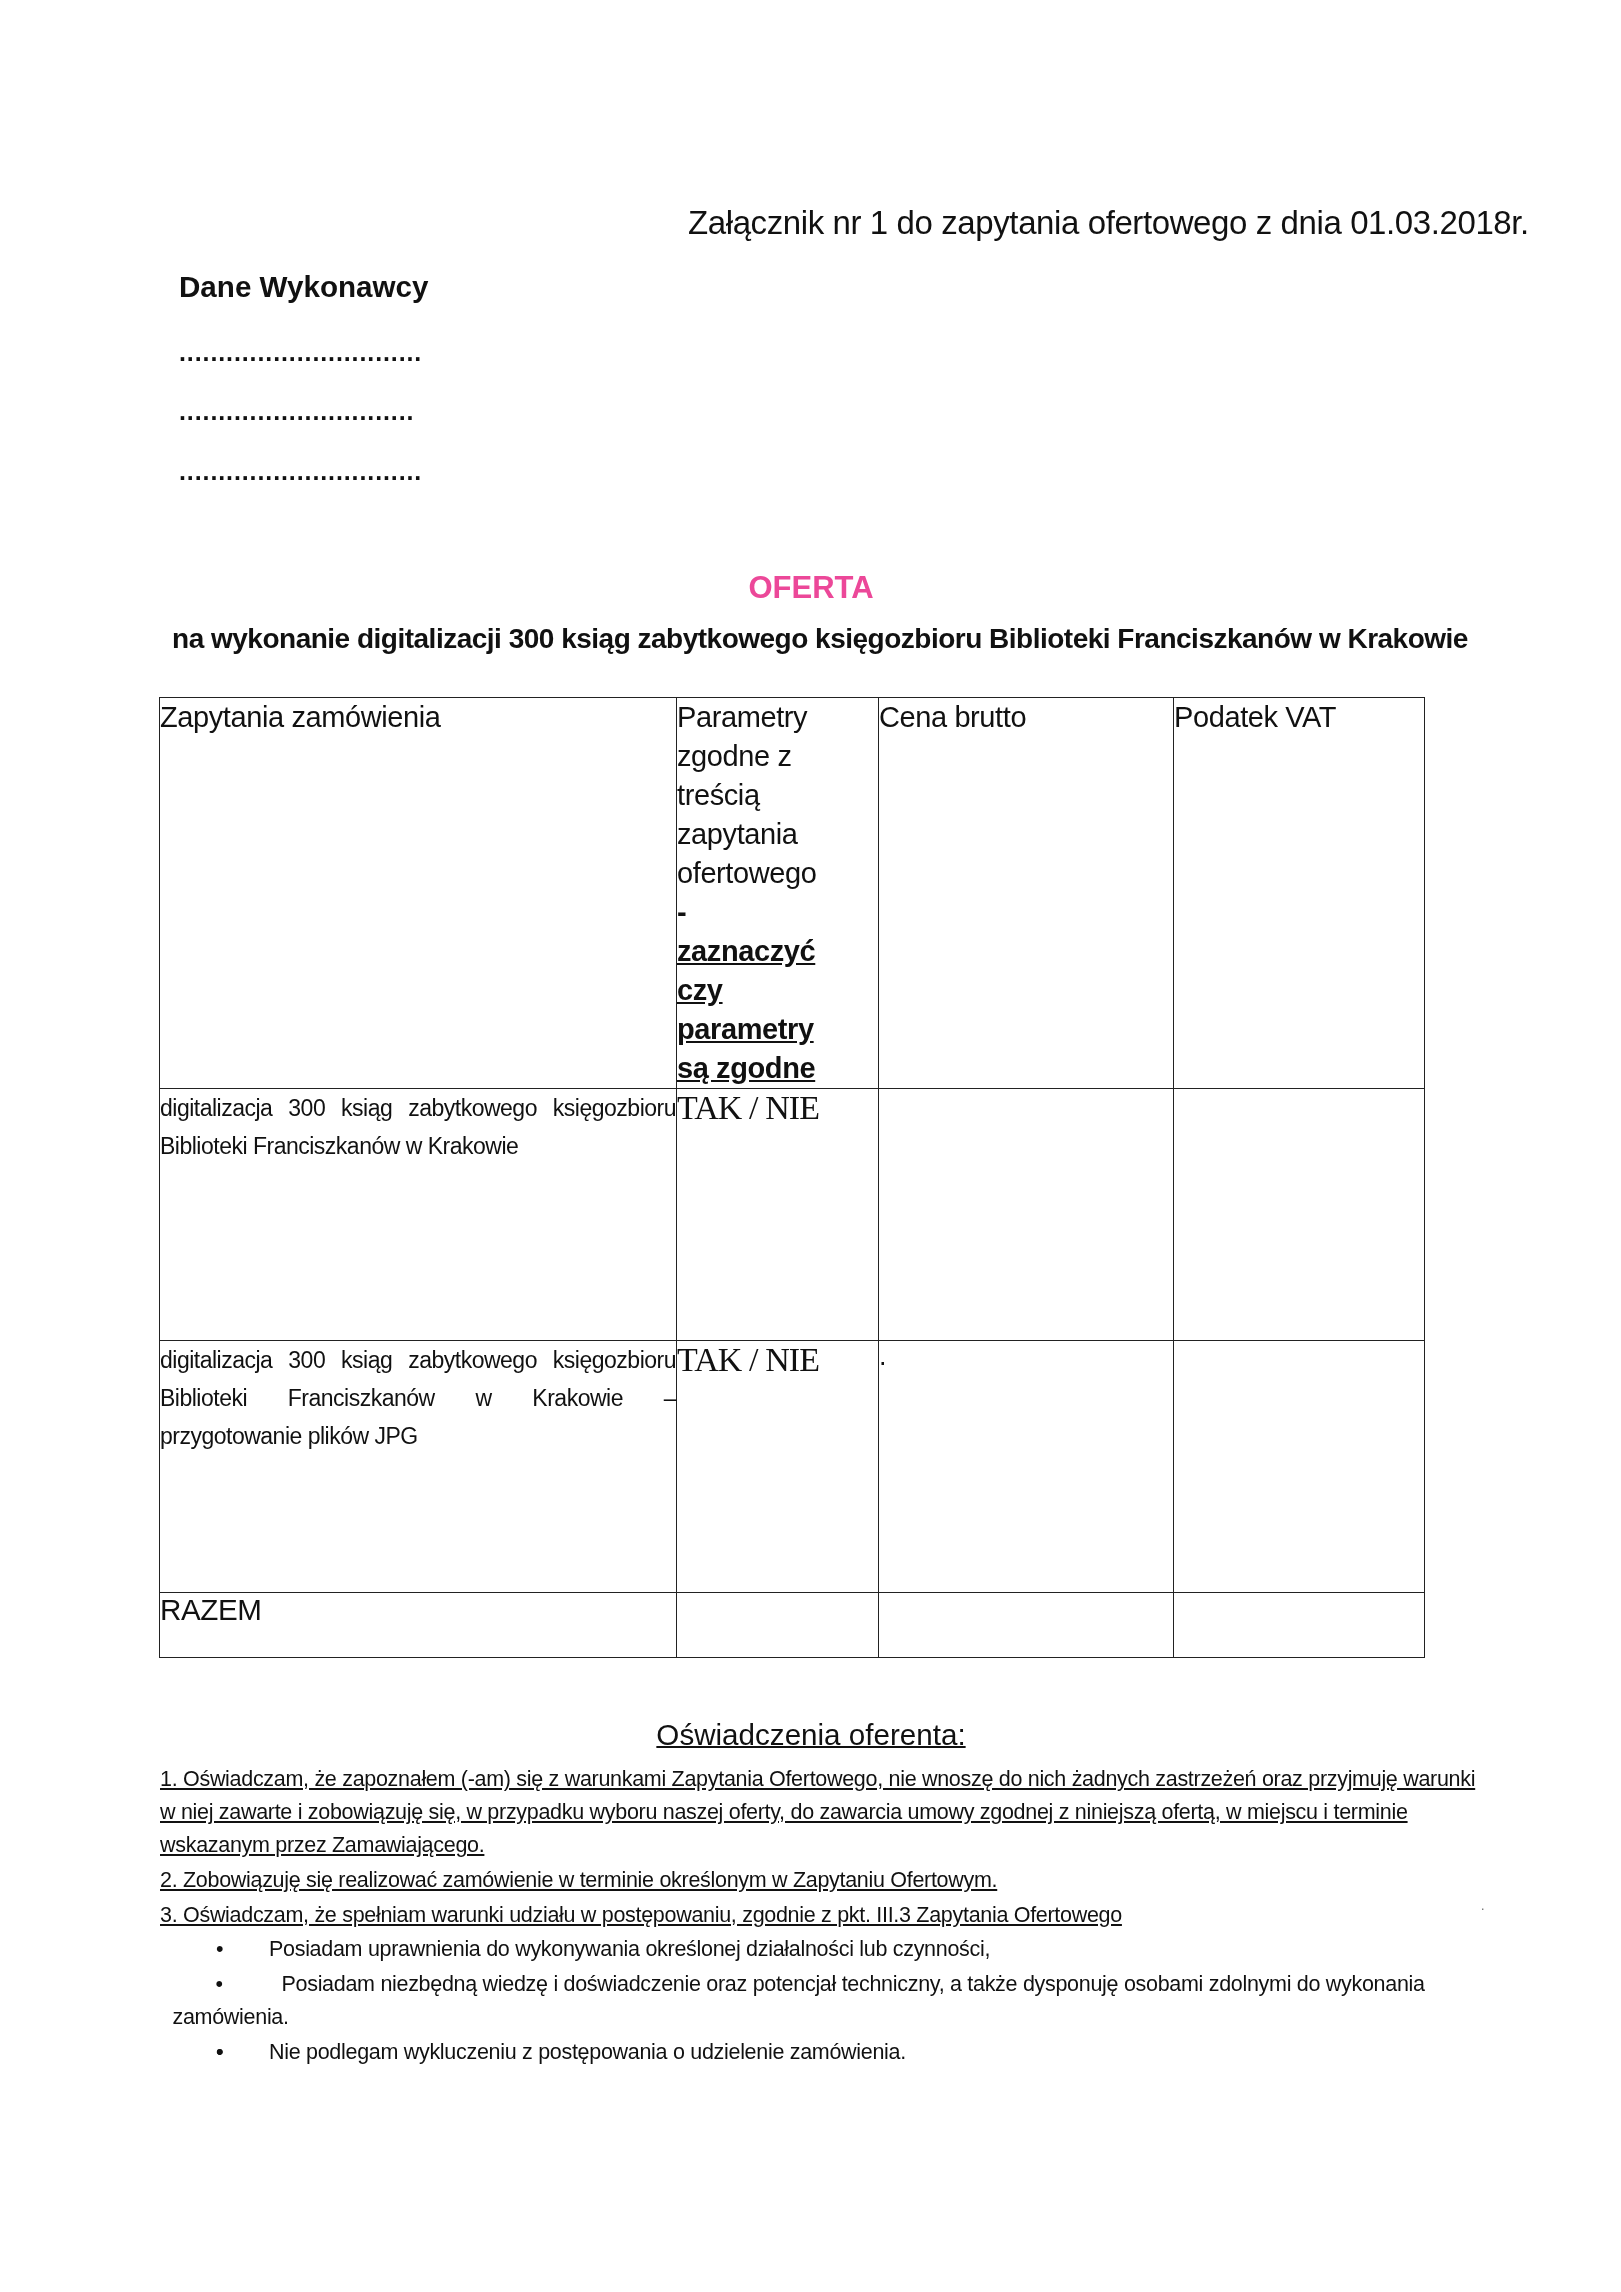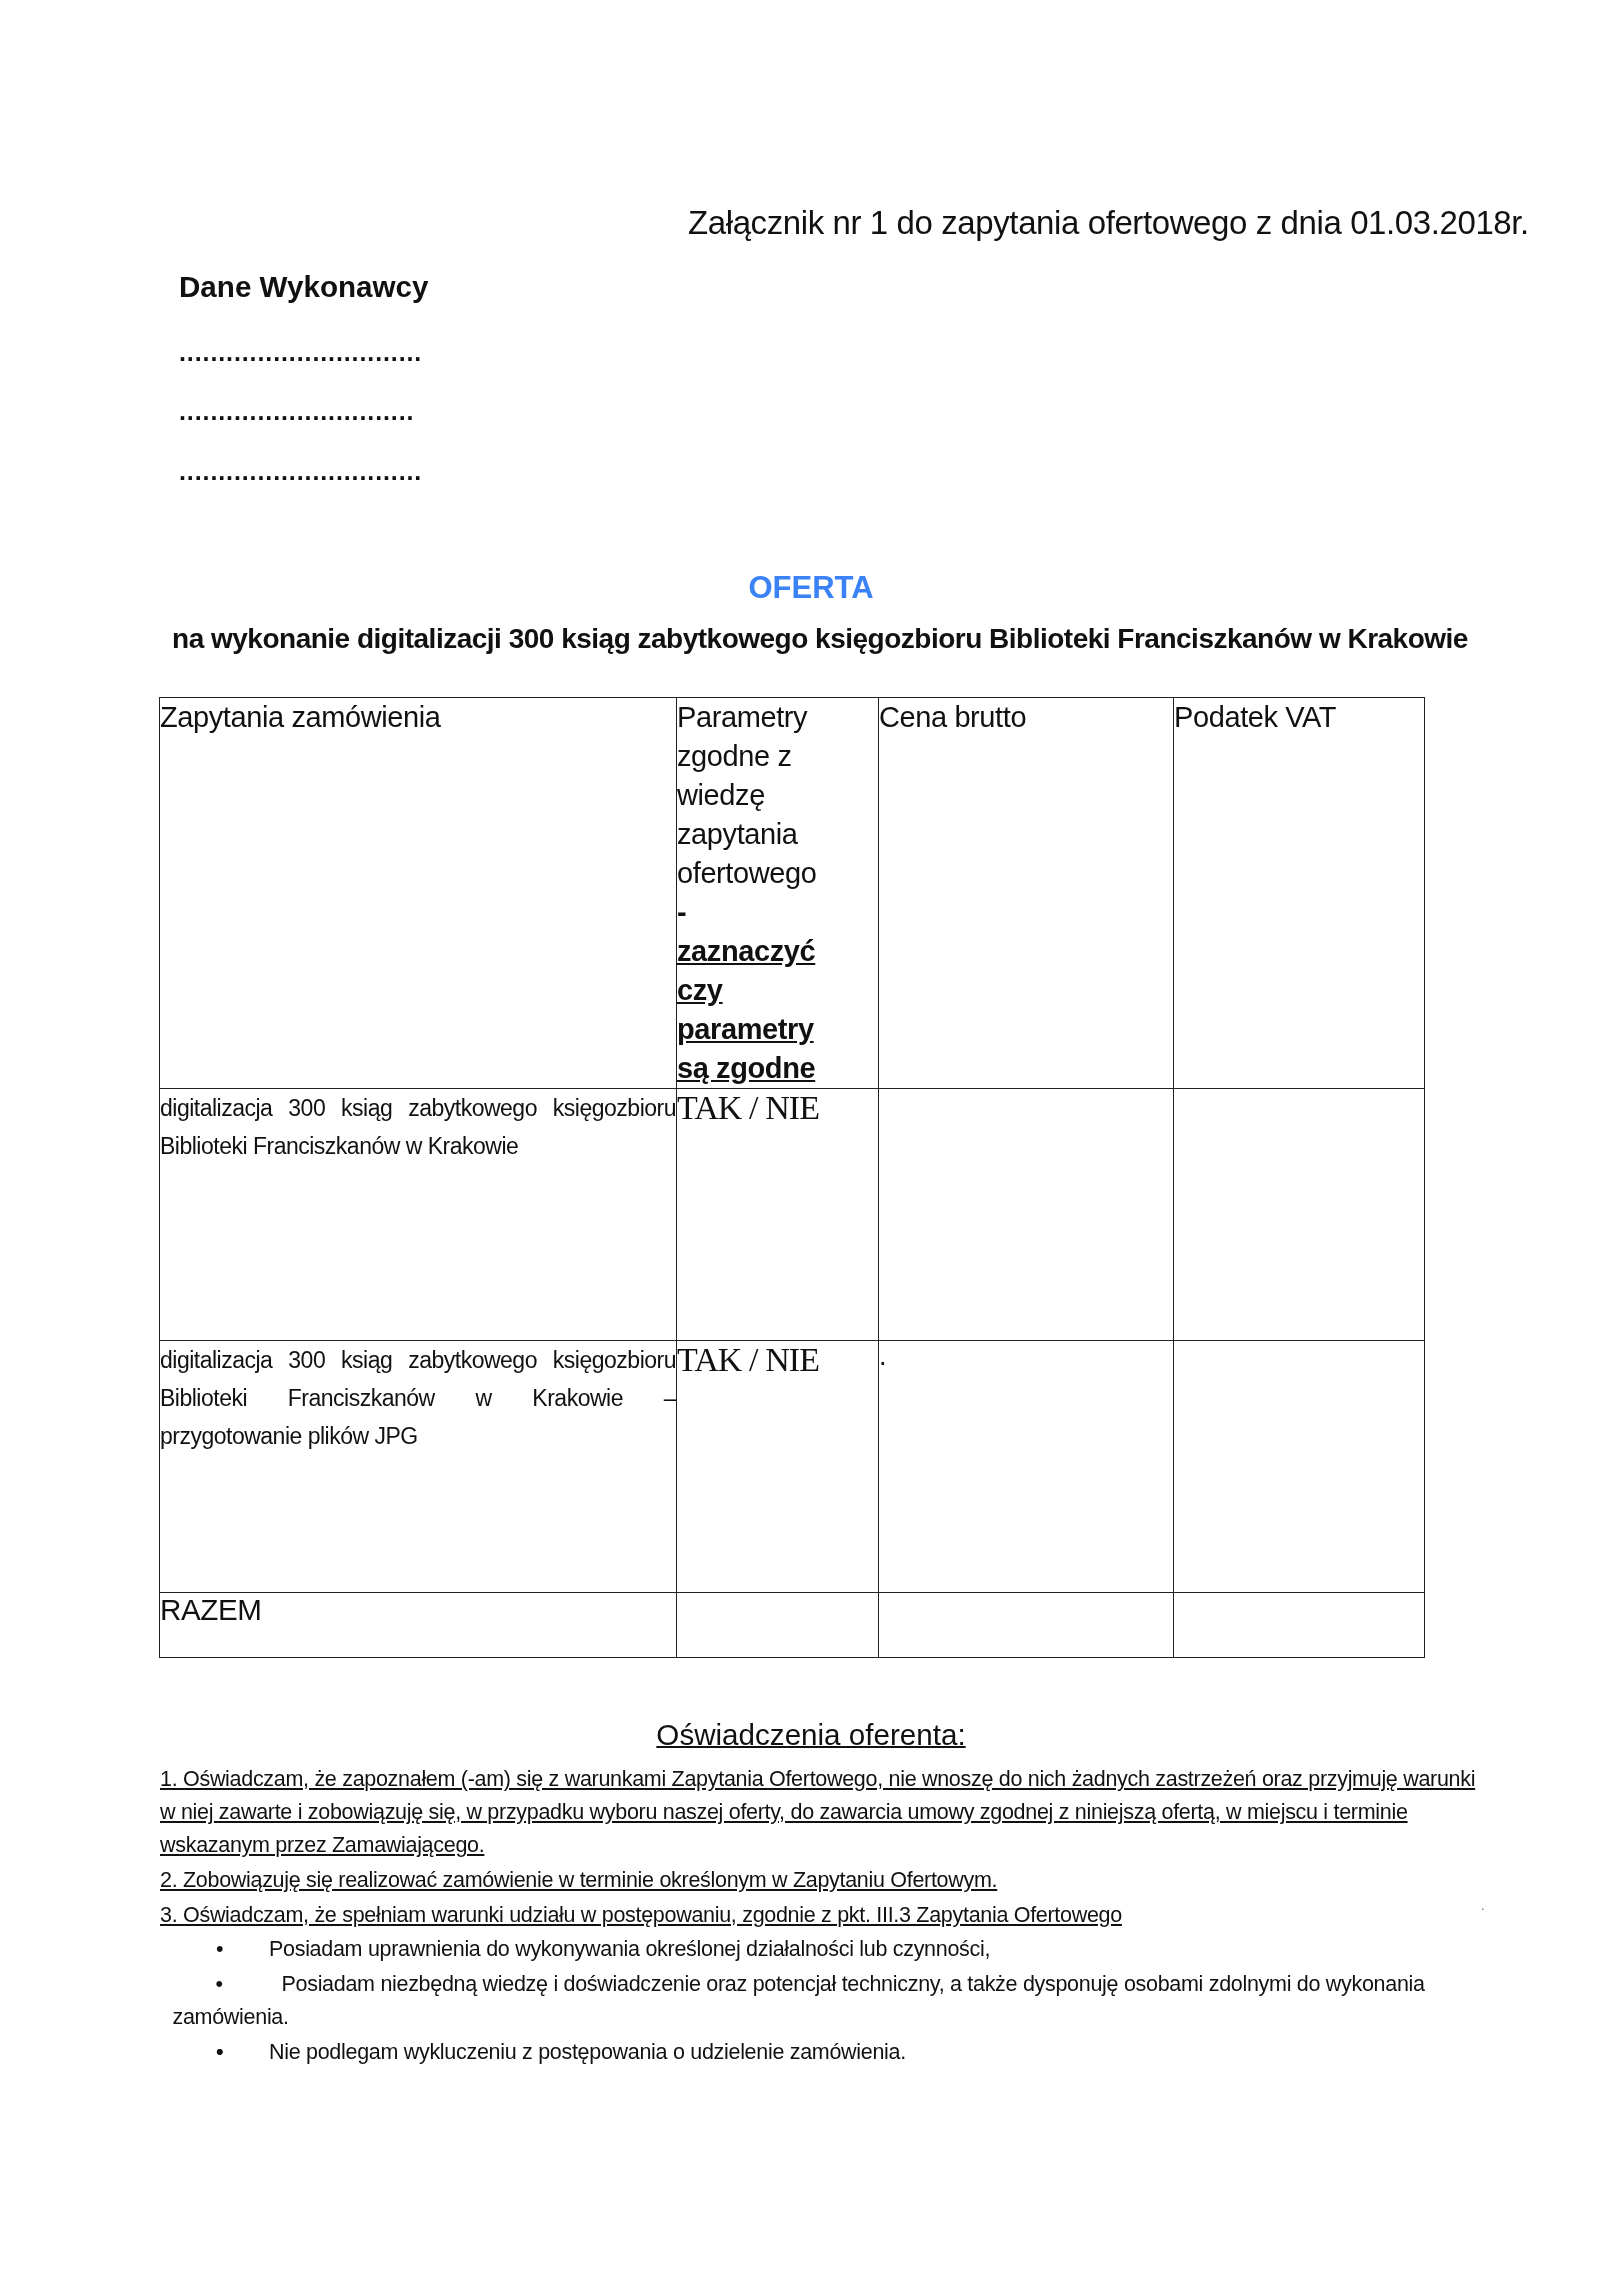--- a/index.html
+++ b/index.html
@@ -19,21 +19,21 @@
     }
     .dots {
       position: absolute; left: 179px; font-size: 25px; font-weight: bold;
       letter-spacing: 0.9px; color: #111; white-space: nowrap; line-height: 1;
     }
     .dots.d1 { top: 340px; }
     .dots.d2 { top: 399px; }
     .dots.d3 { top: 459px; }
     .offer-title {
       position: absolute; left: 0; width: 1622px; top: 570px; text-align: center;
-      font-size: 31px; font-weight: bold; color: #3b82f6;
+      font-size: 31px; font-weight: bold; color: #ec4899;
     }
     .offer-subtitle {
       position: absolute; left: 0; width: 1622px; top: 623px; text-align: center;
       font-size: 28px; font-weight: bold; color: #111; letter-spacing: -0.5px; white-space: nowrap; padding-left: 9px;
     }
     table.offer {
       position: absolute; left: 159px; top: 697px; width: 1265px;
       border-collapse: collapse; table-layout: fixed;
     }
     table.offer td {
@@ -92,21 +92,21 @@
         <col class="c2">
         <col class="c3">
         <col class="c4">
       </colgroup>
     <tbody>
         <tr class="hdr-row">
       <td class="hdr-cell">Zapytania  zamówienia</td>
       <td class="hdr-cell">
         <span class="param-line">Parametry</span>
         <span class="param-line">zgodne z</span>
-        <span class="param-line">wiedzę</span>
+        <span class="param-line">treścią</span>
         <span class="param-line">zapytania</span>
         <span class="param-line">ofertowego</span>
         <span class="param-line" style="font-weight:bold">-</span>
         <span class="param-under">zaznaczyć</span>
         <span class="param-under">czy</span>
         <span class="param-under">parametry</span>
         <span class="param-under">są zgodne</span>
       </td>
       <td class="hdr-cell">Cena brutto</td>
       <td class="hdr-cell">Podatek VAT</td>

